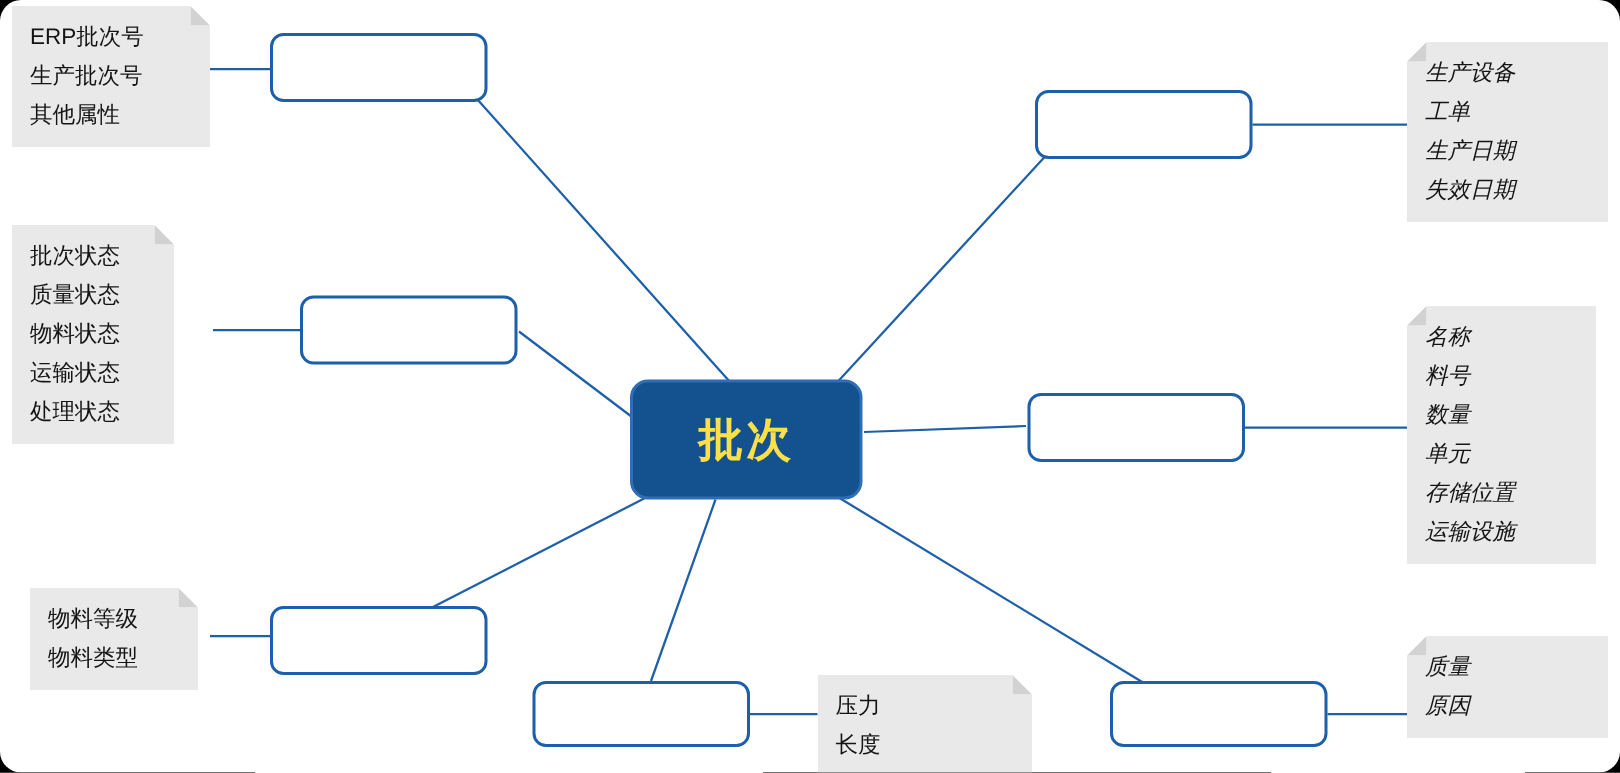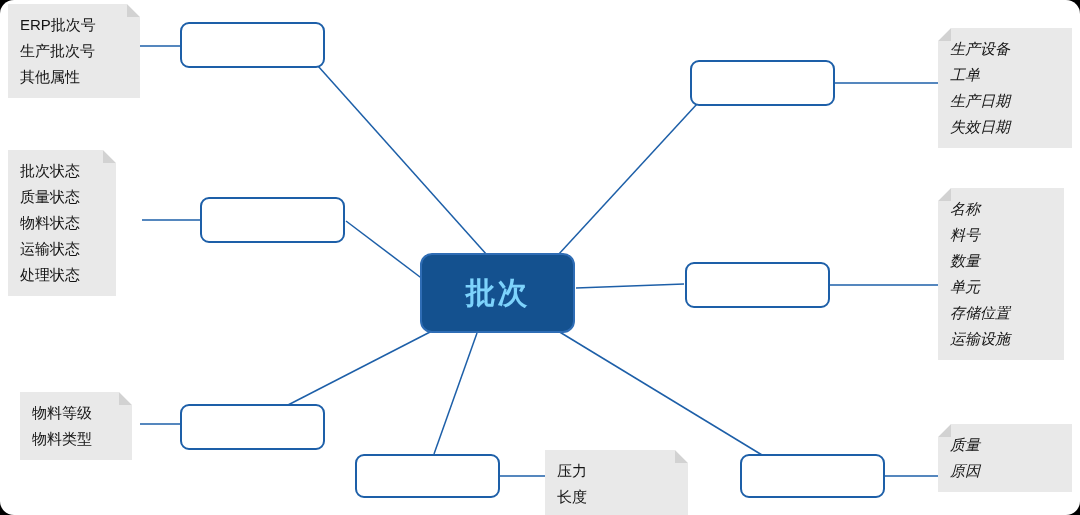--- a/index.html
+++ b/index.html
@@ -20,21 +20,21 @@
   }
   svg.links{position:absolute;inset:0;color:var(--accent);pointer-events:none;}
   .node{
     position:absolute;background:#ffffff;
     border:2px solid var(--accent);border-radius:9px;
   }
   .center-node{
     position:absolute;left:420px;top:253px;width:155px;height:80px;
     background:var(--node-fill);border:2px solid var(--node-border);border-radius:12px;
     display:flex;align-items:center;justify-content:center;
-    color:#7dd3fc;font-size:30px;font-weight:bold;letter-spacing:2px;
+    color:#fde047;font-size:30px;font-weight:bold;letter-spacing:2px;
   }
   .note{
     position:absolute;background:var(--note-bg);color:var(--text);
     padding:8px 12px;font-size:15px;line-height:26px;
   }
   .note.fold-tr{clip-path:polygon(0 0,calc(100% - 13px) 0,100% 13px,100% 100%,0 100%);}
   .note.fold-tr::after{
     content:"";position:absolute;top:0;right:0;width:13px;height:13px;
     background:var(--note-fold);clip-path:polygon(0 0,0 100%,100% 100%);
   }
@@ -105,21 +105,21 @@
     <div class="note-line">长度</div>
   </div>
 
   <div class="note fold-tl" style="left:938px;top:28px;width:134px">
     <div class="note-line">生产设备</div>
     <div class="note-line">工单</div>
     <div class="note-line">生产日期</div>
     <div class="note-line">失效日期</div>
   </div>
 
-  <div class="note fold-tl" style="left:938px;top:188px;width:126px">
+  <div class="note fold-tl" style="left:938px;top:204px;width:126px">
     <div class="note-line">名称</div>
     <div class="note-line">料号</div>
     <div class="note-line">数量</div>
     <div class="note-line">单元</div>
     <div class="note-line">存储位置</div>
     <div class="note-line">运输设施</div>
   </div>
 
   <div class="note fold-tl" style="left:938px;top:424px;width:134px">
     <div class="note-line">质量</div>

